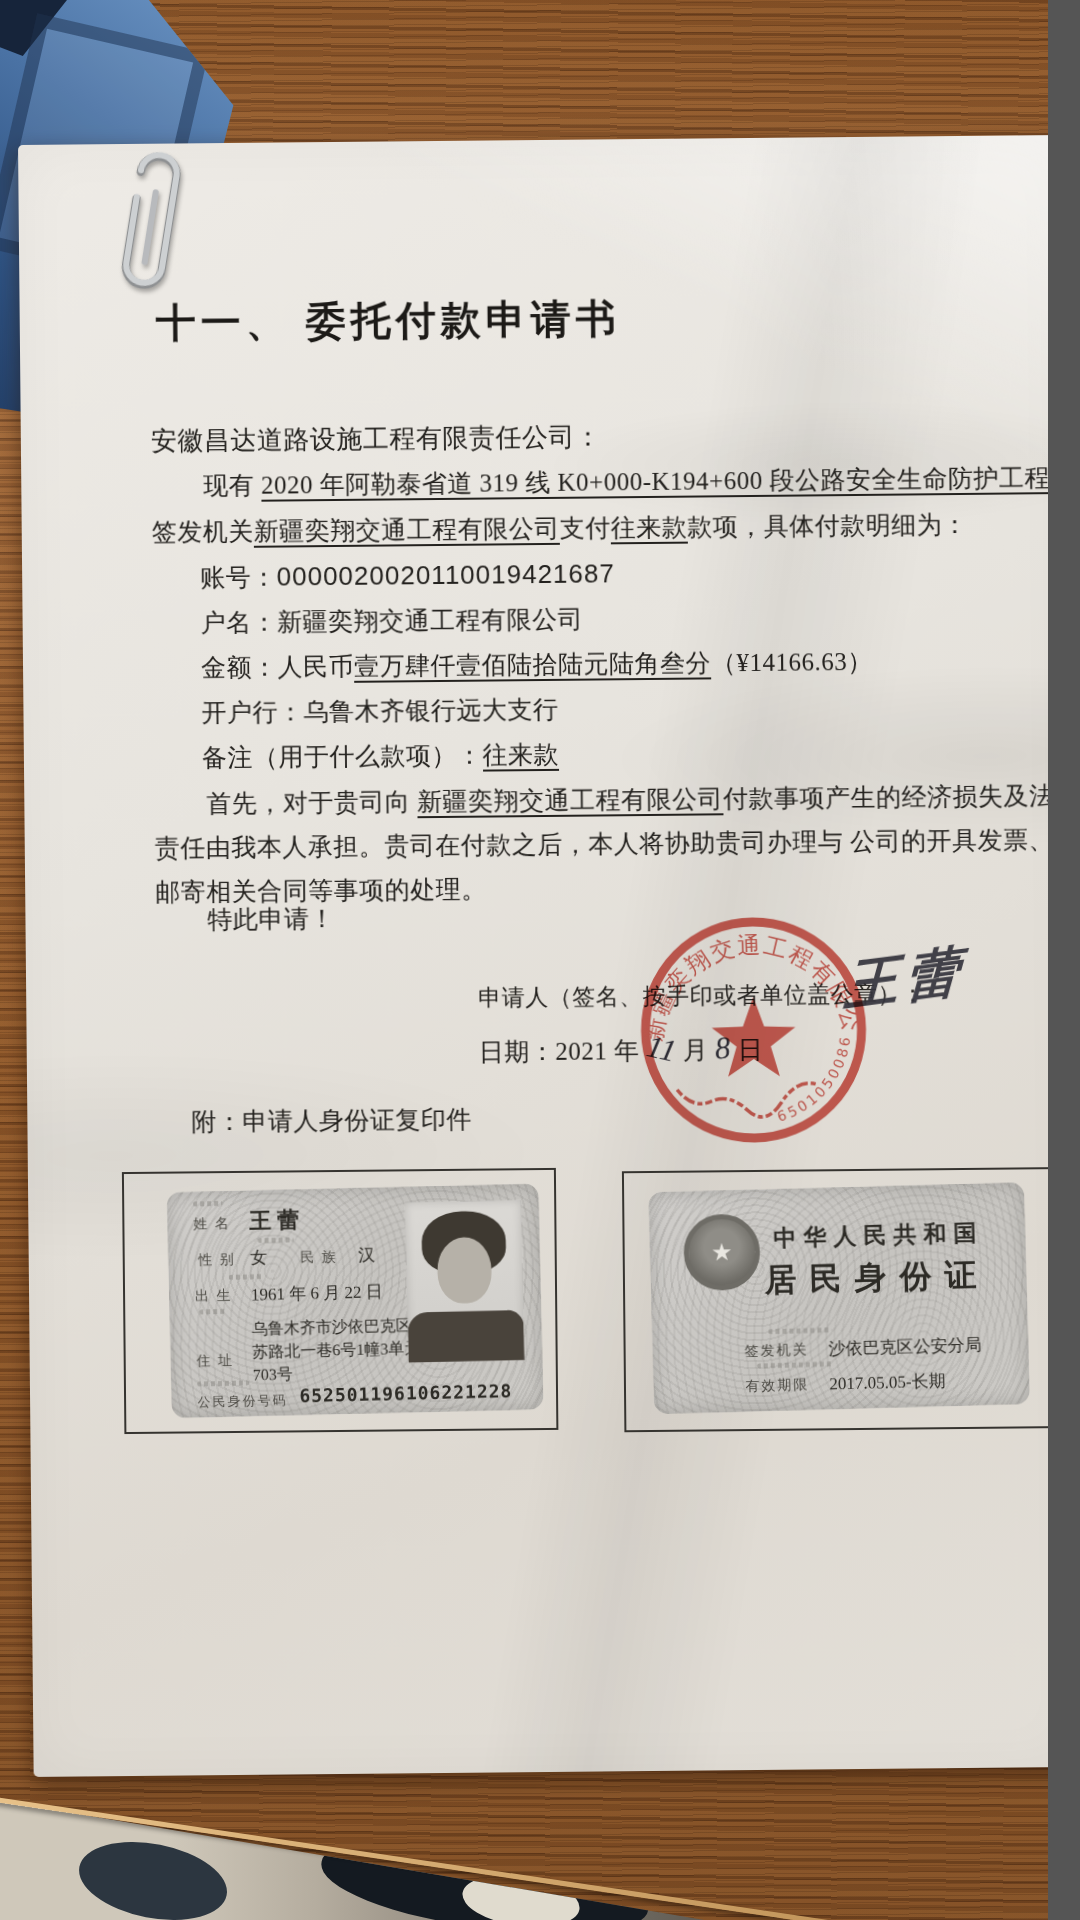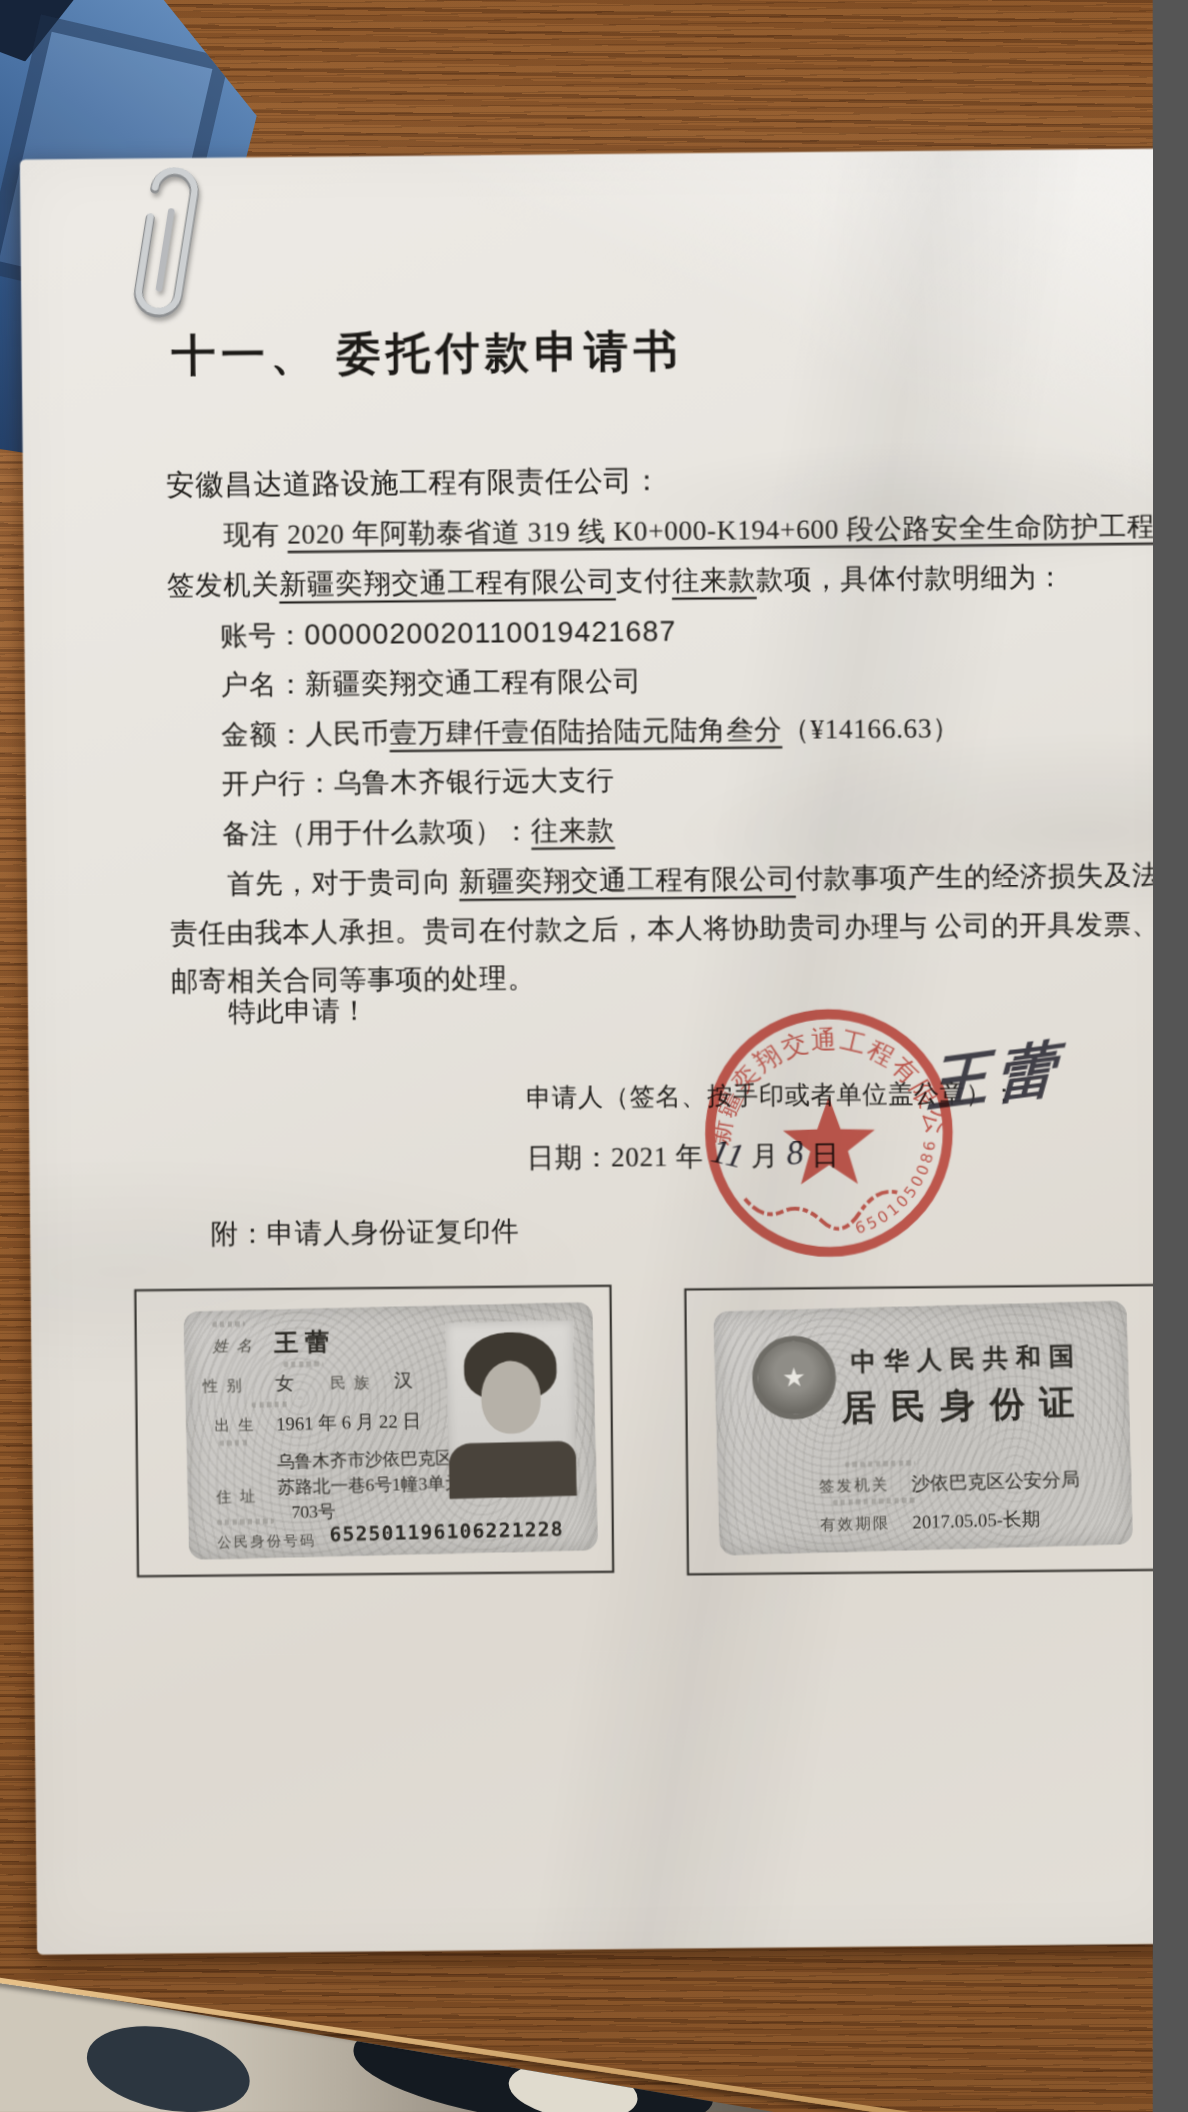--- a/index.html
+++ b/index.html
@@ -172,38 +172,38 @@
         <textPath href="#arcRight" startOffset="6">6501050086</textPath>
       </text>
       <path d="M58,194 Q74,214 92,206 T 128,215 T 162,208 T 198,190" fill="none" stroke="#cf4a40" stroke-width="3.5" stroke-dasharray="7 3 12 3 5 3"></path>
     </svg>
 
     <div class="line" style="left:164px;top:962px;">附：申请人身份证复印件</div>
 
     <div class="idbox" style="left:94px;top:1028px;width:430px;height:258px;">
       <div class="idcard" style="left:44px;top:16px;width:372px;height:226px;transform:rotate(-0.8deg);">
         <div class="uy" style="left:26px;top:10px;width:30px;"></div>
-        <div class="idlabel" style="left:26px;top:24px;font-style:italic;">姓 名</div>
+        <div class="idlabel" style="left:26px;top:24px;">姓 名</div>
         <div class="idval" style="left:82px;top:16px;font-size:22px;font-weight:700;letter-spacing:6px;">王蕾</div>
 
         <div class="uy" style="left:90px;top:48px;width:36px;"></div>
-        <div class="idlabel" style="left:16px;top:60px;text-align:right;">性 别</div>
+        <div class="idlabel" style="left:30px;top:60px;text-align:right;">性 别</div>
         <div class="idval" style="left:82px;top:56px;">女</div>
         <div class="idlabel" style="left:132px;top:60px;">民 族</div>
         <div class="idval" style="left:190px;top:56px;">汉</div>
 
         <div class="uy" style="left:60px;top:84px;width:34px;"></div>
         <div class="idlabel" style="left:26px;top:96px;">出 生</div>
         <div class="idval" style="left:82px;top:93px;">1961 年 6 月 22 日</div>
 
         <div class="uy" style="left:30px;top:118px;width:28px;"></div>
         <div class="idlabel" style="left:26px;top:132px;margin-top:29px;">住 址</div>
         <div class="idval" style="left:82px;top:129px;font-size:16px;">乌鲁木齐市沙依巴克区乌</div>
         <div class="idval" style="left:82px;top:152px;font-size:16px;">苏路北一巷6号1幢3单元</div>
-        <div class="idval" style="left:94px;top:175px;font-size:16px;">703号</div>
+        <div class="idval" style="left:82px;top:175px;font-size:16px;">703号</div>
 
         <div class="uy" style="left:26px;top:190px;width:52px;"></div>
         <div class="idlabel" style="left:26px;top:202px;font-size:13px;">公民身份号码</div>
         <div class="idval" style="left:128px;top:196px;font-family:'DejaVu Sans Mono',monospace;font-size:18px;font-weight:600;letter-spacing:1px;">652501196106221228</div>
 
         <div class="photo">
           <div class="hair"></div>
           <div class="face"></div>
           <div class="torso"></div>
         </div>

